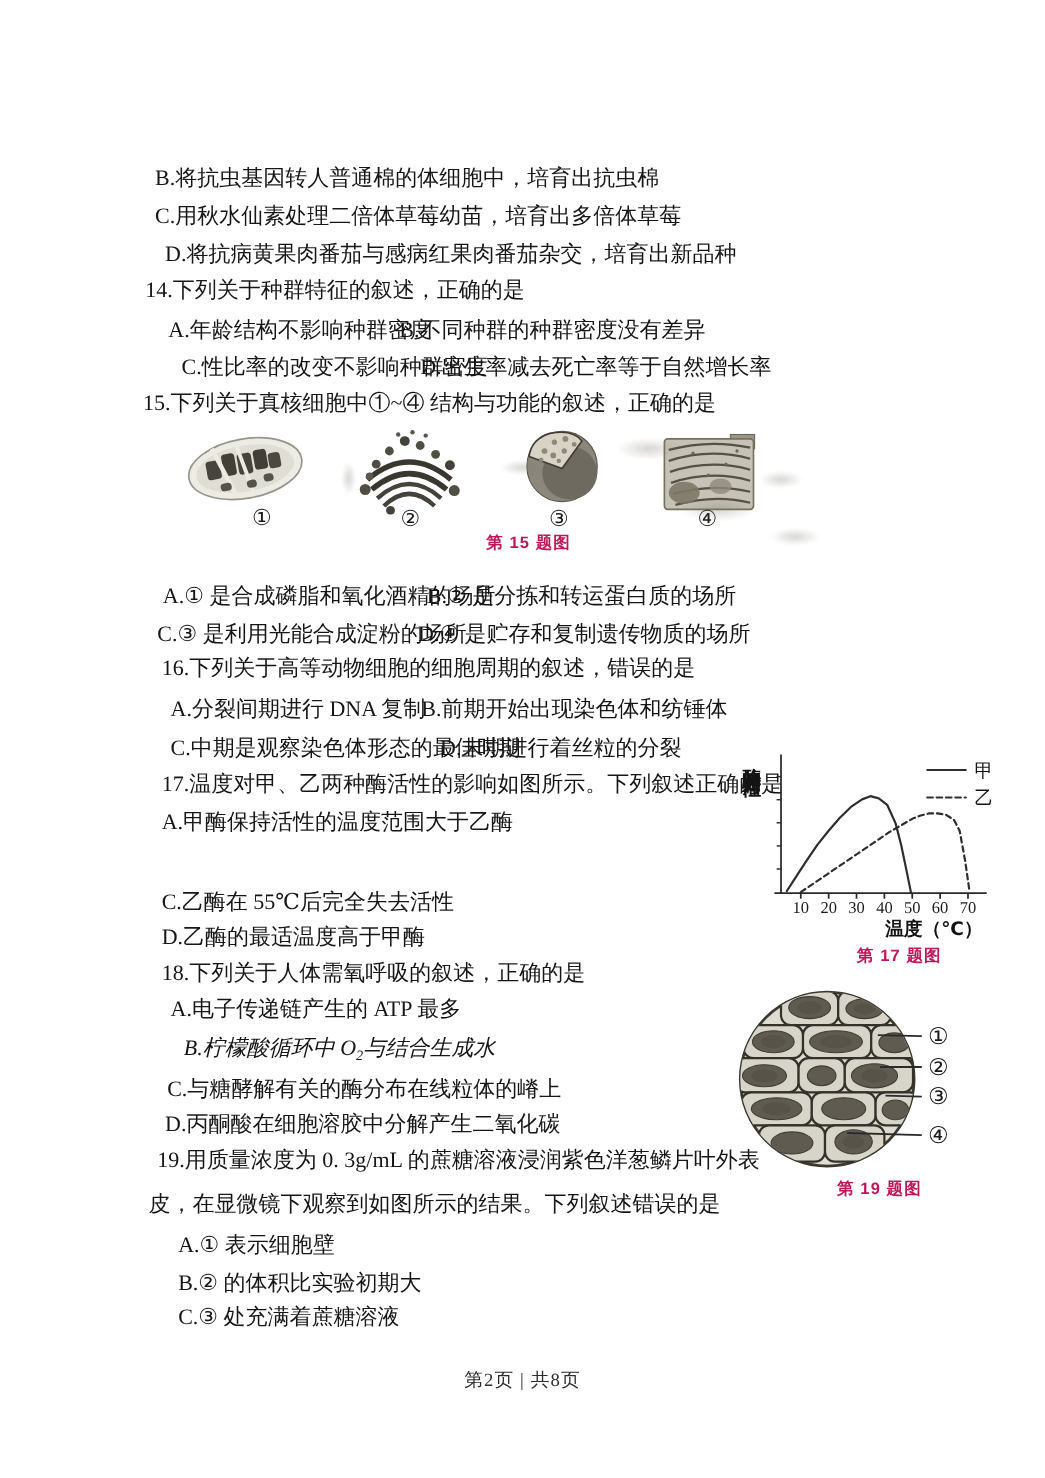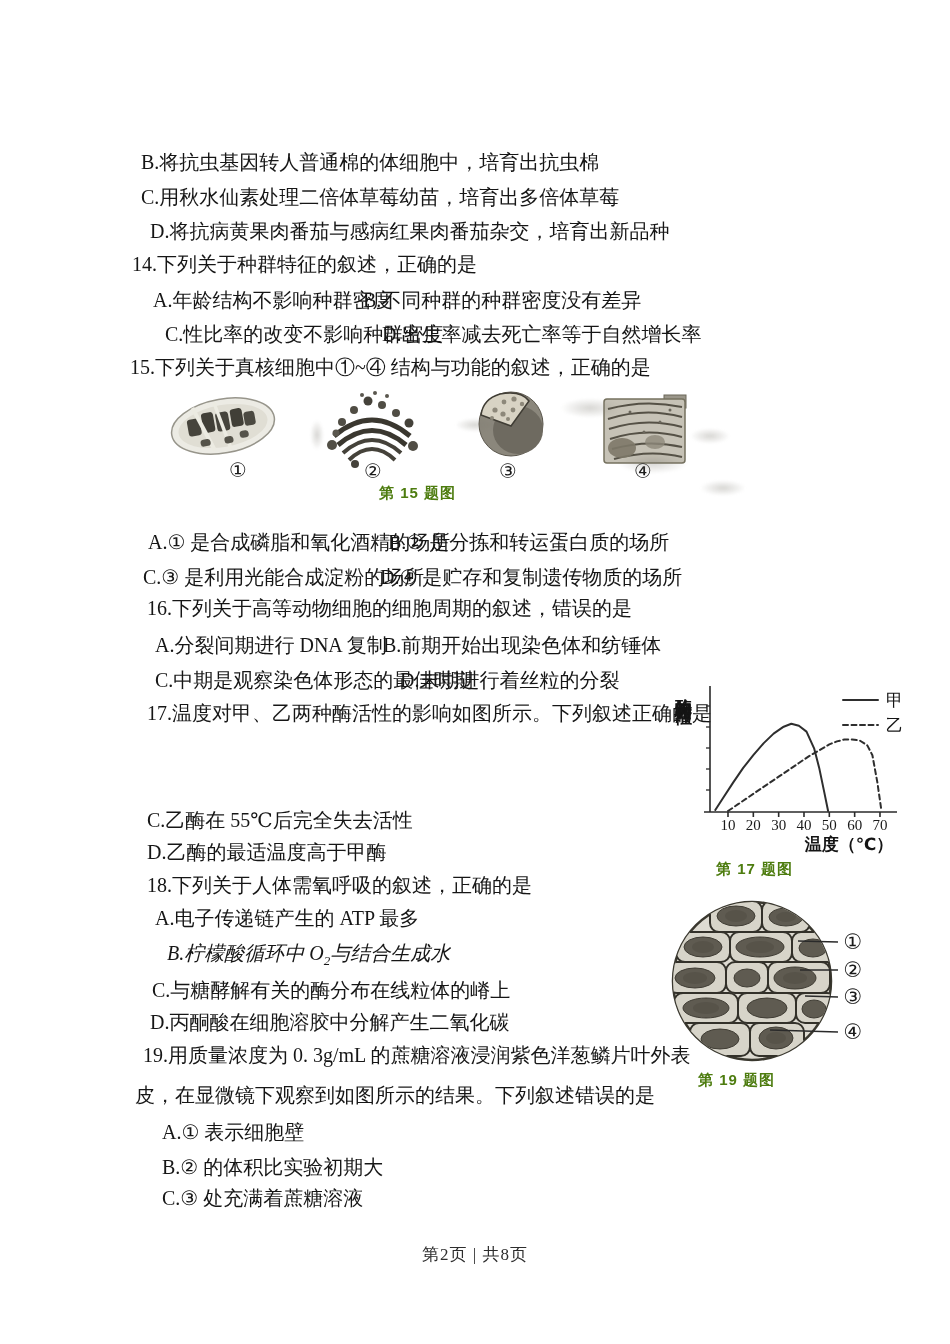--- a/index.html
+++ b/index.html
@@ -1,21 +1,21 @@
 <!DOCTYPE html>
 <html><head>
 <meta charset="utf-8">
 <style>
   html,body{margin:0;padding:0;background:#ffffff;}
   .page{position:relative;width:950px;height:1344px;background:#ffffff;overflow:hidden;
         font-family:"Liberation Serif","DejaVu Serif",serif;color:#161616;}
   .line{position:absolute;font-size:20px;line-height:22px;white-space:nowrap;}
   .line sub{font-size:13px;}
-  .cap{position:absolute;font-size:15px;font-weight:bold;text-align:left;
-       font-family:"Liberation Sans","DejaVu Sans",sans-serif;color:#4d7c0f;letter-spacing:1px;}
+  .cap{position:absolute;font-size:15px;font-weight:bold;text-align:right;
+       font-family:"Liberation Sans","DejaVu Sans",sans-serif;color:#be185d;letter-spacing:1px;}
   .figure{position:absolute;}
   .org-label{position:absolute;font-size:20px;font-family:"DejaVu Sans","Liberation Sans",sans-serif;color:#1a1a1a;}
   .ylab{position:absolute;writing-mode:vertical-rl;text-orientation:upright;font-size:17px;font-weight:bold;
         letter-spacing:2px;font-family:"Liberation Sans","DejaVu Sans",sans-serif;color:#141414;}
   .footer{position:absolute;left:0;top:1243px;width:950px;text-align:center;font-size:17px;
           color:#2d2d2d;letter-spacing:1px;}
   
   .axis{stroke:#2a2a2a;stroke-width:1.6;}
   .ytick{stroke:#2a2a2a;stroke-width:1.3;}
   .tick-label{font-size:15px;text-anchor:middle;fill:#1a1a1a;font-family:"Liberation Serif",serif;}
@@ -130,20 +130,21 @@
   <div class="line" style="left:143px;top:566px;">C.③ 是利用光能合成淀粉的场所</div>
   <div class="line" style="left:380px;top:566px;">D.④ 是贮存和复制遗传物质的场所</div>
 
   <div class="line" style="left:147px;top:597px;">16.下列关于高等动物细胞的细胞周期的叙述，错误的是</div>
   <div class="line" style="left:155px;top:634px;">A.分裂间期进行 DNA 复制</div>
   <div class="line" style="left:363px;top:634px;padding-left:20px;">B.前期开始出现染色体和纺锤体</div>
   <div class="line" style="left:155px;top:669px;">C.中期是观察染色体形态的最佳时期</div>
   <div class="line" style="left:400px;top:669px;">D.末期进行着丝粒的分裂</div>
 
   <div class="line" style="left:147px;top:702px;">17.温度对甲、乙两种酶活性的影响如图所示。下列叙述正确的是</div>
+  <div class="line" style="left:147px;top:737px;">A.甲酶保持活性的温度范围大于乙酶</div>
   <div class="line" style="left:147px;top:809px;">C.乙酶在 55℃后完全失去活性</div>
   <div class="line" style="left:147px;top:841px;">D.乙酶的最适温度高于甲酶</div>
 
   <div class="ylab" style="left:672px;top:684px;">酶的相对活性</div>
   <svg id="enzyme-chart" class="figure" style="left:700px;top:678px;" width="250" height="182">
     <line x1="10" y1="8" x2="10" y2="134" class="axis"></line>
     <line x1="4" y1="134" x2="197" y2="134" class="axis"></line>
     <line x1="6" y1="28" x2="10" y2="28" class="ytick"></line>
     <line x1="6" y1="49" x2="10" y2="49" class="ytick"></line>
     <line x1="6" y1="70" x2="10" y2="70" class="ytick"></line>

